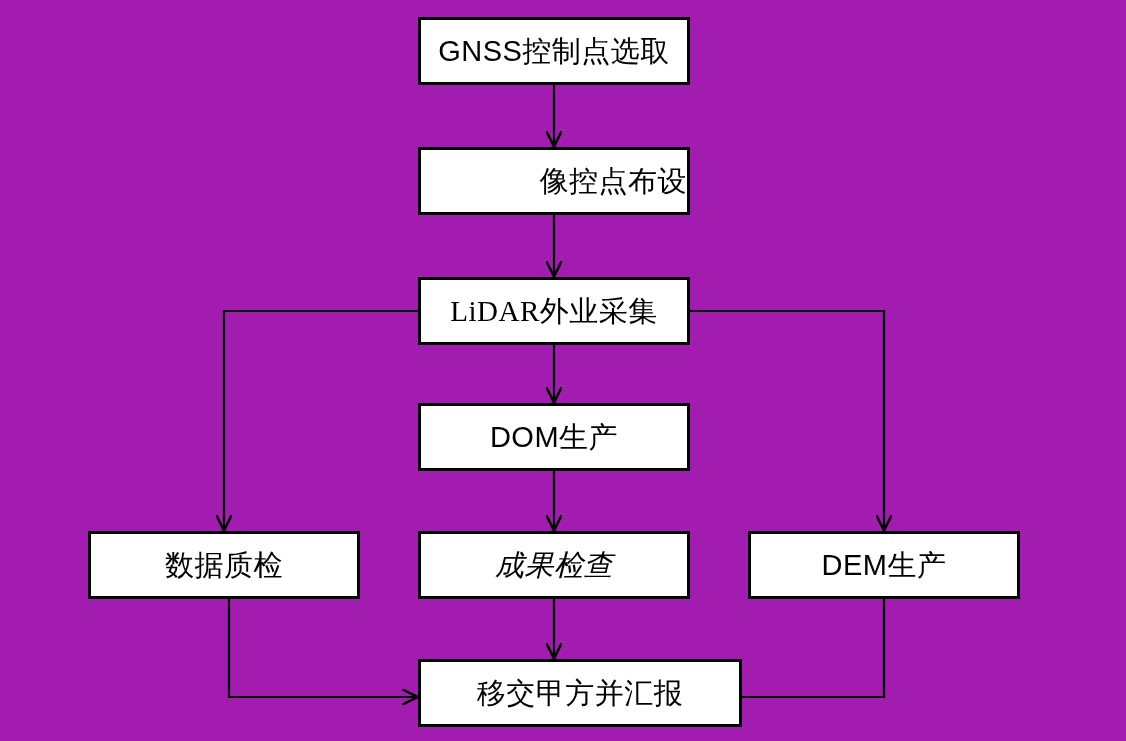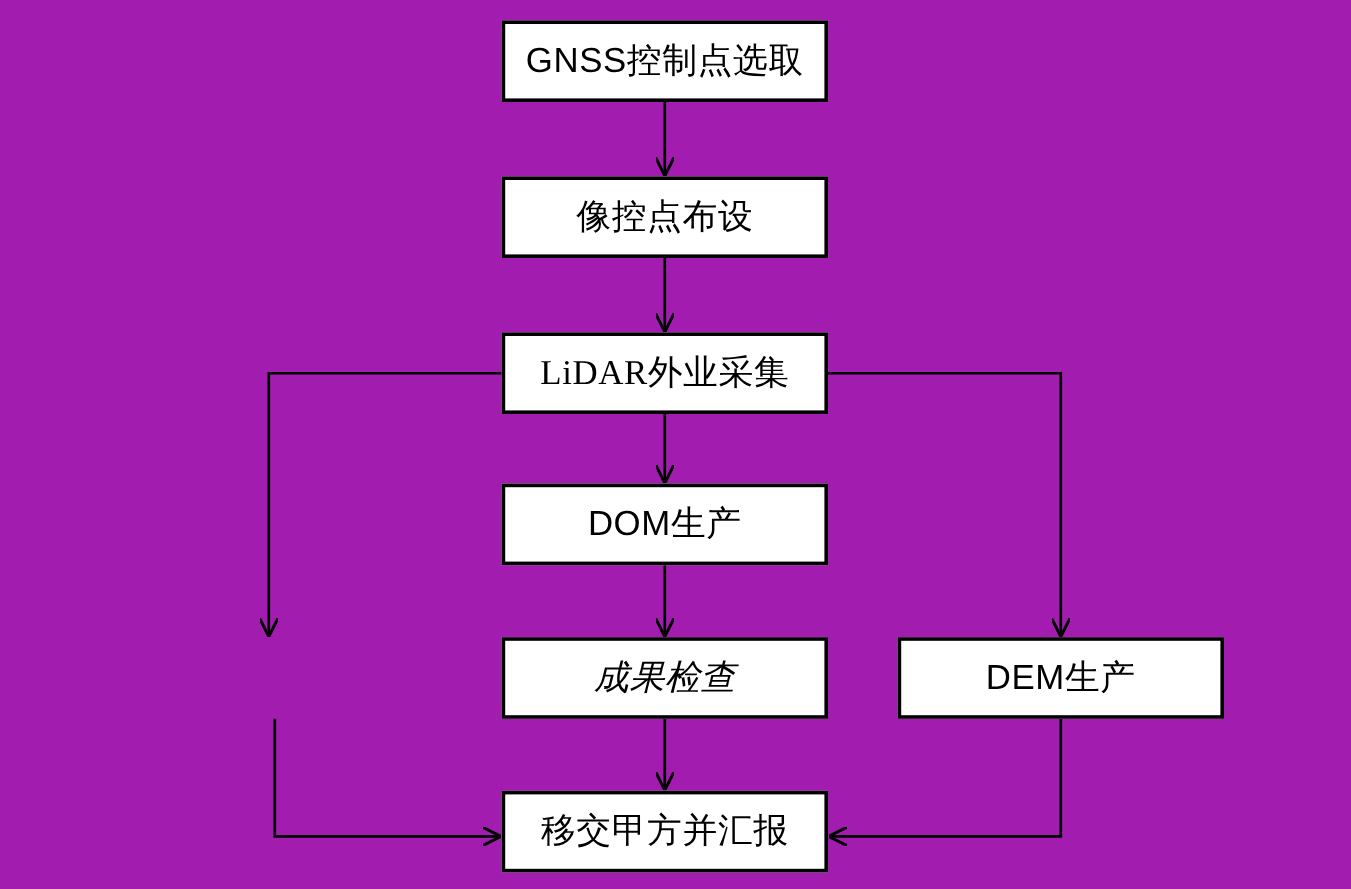--- a/index.html
+++ b/index.html
@@ -75,38 +75,41 @@
       <path d="M 229 599 L 229 697 L 416 697" marker-end="url(#arrow)"></path>
 
       <path d="M 884 599 L 884 697 L 692 697" marker-end="url(#arrow)"></path>
     </g>
   </svg>
 
   <div class="node" style="left:418px; top:17px; width:272px; height:68px;">
     <span class="node-label">GNSS控制点选取</span>
   </div>
 
-  <div class="node" style="left:418px; top:147px; width:272px; height:68px;">
+  <div class="node" style="left:418px; top:147px; width:272px; height:68px;justify-content:flex-end;">
     <span class="node-label">像控点布设</span>
   </div>
 
   <div class="node" style="left:418px; top:277px; width:272px; height:68px;font-family:Liberation Serif, serif;">
     <span class="node-label">LiDAR外业采集</span>
   </div>
 
   <div class="node" style="left:418px; top:403px; width:272px; height:68px;align-items:center;">
     <span class="node-label">DOM生产</span>
   </div>
 
+  <div class="node" style="left:88px; top:531px; width:272px; height:68px;">
+    <span class="node-label">数据质检</span>
+  </div>
 
   <div class="node" style="left:418px; top:531px; width:272px; height:68px;font-style:italic;">
     <span class="node-label">成果检查</span>
   </div>
 
   <div class="node" style="left:748px; top:531px; width:272px; height:68px;align-items:center;">
     <span class="node-label">DEM生产</span>
   </div>
 
-  <div class="node" style="left:418px; top:659px; width:272px; height:68px;">
+  <div class="node" style="left:418px; top:659px; width:324px; height:68px;">
     <span class="node-label">移交甲方并汇报</span>
   </div>
 
 </div>
 
 </body></html>

